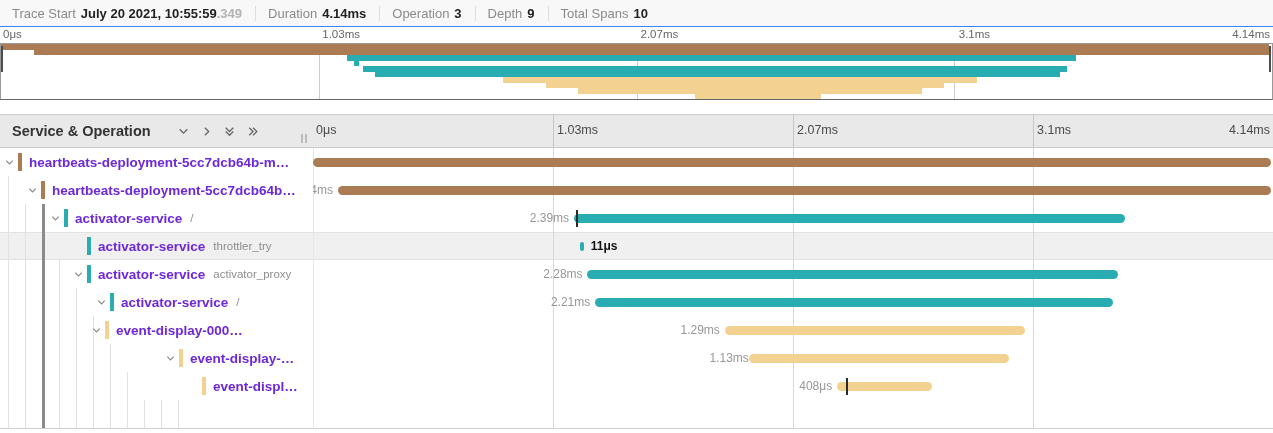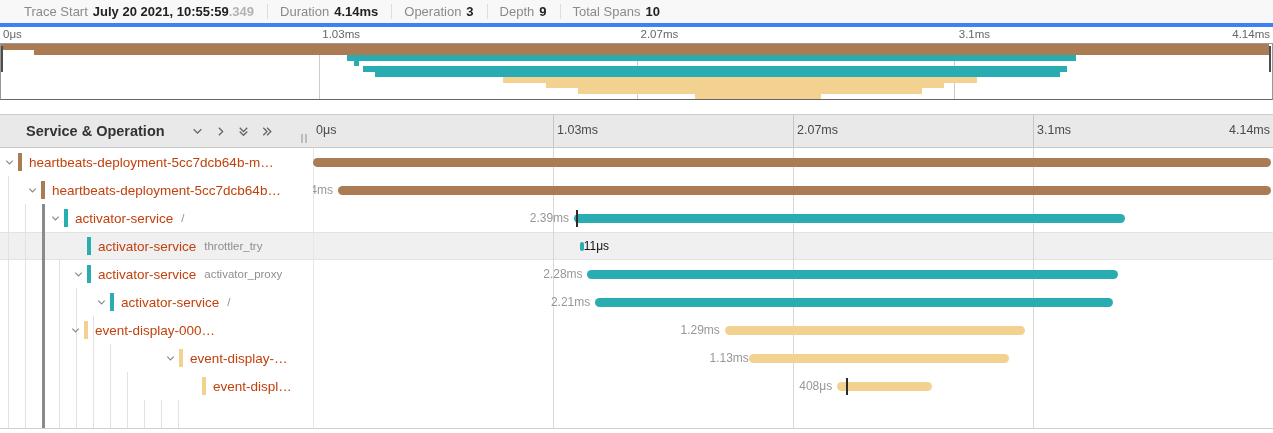--- a/index.html
+++ b/index.html
@@ -1,43 +1,43 @@
 <!DOCTYPE html>
 <html><head>
 <meta charset="utf-8">
 <style>
   * { margin:0; padding:0; box-sizing:border-box; }
   html,body { width:1273px; height:433px; background:#fff; overflow:hidden;
     font-family:"Liberation Sans","DejaVu Sans",sans-serif; }
   .app { width:1273px; height:433px; position:relative; background:#fff; }
 
   
-  .summary { height:27px; background:#f8f8f8; border-bottom:4px solid #3b82f6;
-    display:flex; align-items:center; padding-left:24px; font-size:13px; color:#8a8a8a; }
+  .summary { height:27px; background:#f8f8f8; border-bottom:1px solid #3b82f6;
+    display:flex; align-items:center; padding-left:12px; font-size:13px; color:#8a8a8a; }
   .s-item { display:flex; align-items:center; white-space:nowrap; padding:0 13px 0 12px; }
   .s-item:first-child { padding-left:0; }
   .s-item + .s-item { border-left:1px solid #ddd; }
   .s-item b { color:#222; font-weight:700; margin-left:5px; }
   .s-item b.ms { color:#b3b3b3; margin-left:0; }
 
   
   .mm-axis { position:relative; height:16px; font-size:11.5px; color:#666; }
   .mm-tick { position:absolute; top:1px; }
   .mm-canvas { position:relative; height:57px; border:1px solid #999; border-bottom:1px solid #666;
     background:#fff; overflow:hidden; }
   .mm-gline { position:absolute; top:0; bottom:0; width:1px; background:#ccc; }
   .mm-bar { position:absolute; height:10%; }
   .mm-scrub { position:absolute; top:2px; height:26px; width:2px; background:#4d4d4d; }
 
   .gap { height:14px; background:#fff; }
 
   
   .ghead { height:34px; background:#e9e9e9; border-top:1px solid #ccc; border-bottom:1px solid #c9c9c9;
     display:flex; }
-  .gh-left { width:313px; position:relative; display:flex; align-items:center; padding-left:26px; }
+  .gh-left { width:313px; position:relative; display:flex; align-items:center; padding-left:12px; }
   .gh-title { font-size:14.5px; font-weight:700; color:#333; }
   .gh-icons { display:flex; align-items:center; gap:10px; margin-left:26px; }
   .gh-icons svg { display:block; cursor:pointer; }
   .gh-grip { position:absolute; right:6px; bottom:4px; width:6px; height:9px;
     border-left:2px solid #bbb; border-right:2px solid #bbb; cursor:col-resize; }
   .gh-right { flex:1; position:relative; font-size:12.5px; color:#4a4a4a; overflow:hidden; }
   .gh-tick { position:absolute; top:8px; }
   .gh-gline { position:absolute; top:0; bottom:0; width:1px; background:#c6c6c6; }
 
   
@@ -46,21 +46,21 @@
   .vline { position:absolute; top:0; bottom:0; width:1px; background:#d8d8d8; }
   .vline.colsep { background:#e7e7e7; }
   .guide { position:absolute; width:1px; background:#e2e2e2; bottom:0; }
   .guide.dark { width:3px; background:#8a8a8a; }
   .row { display:flex; height:28px; position:relative; }
   .row.hl { background:#f0f0f0; box-shadow:inset 0 1px 0 #e2e2e2, inset 0 -1px 0 #e2e2e2; }
   .name-cell { width:313px; display:flex; align-items:center; overflow:hidden;
     position:relative; z-index:2; cursor:pointer; flex:none; }
   .chev { width:14px; flex:none; display:flex; align-items:center; }
   .blk { width:4px; height:18px; flex:none; margin-right:7px; }
-  .svc { font-size:13.5px; font-weight:400; color:#c2410c; white-space:nowrap; }
+  .svc { font-size:13.5px; font-weight:700; color:#6d28d9; white-space:nowrap; }
   .op { font-size:11.5px; color:#8e8e8e; margin-left:8px; white-space:nowrap; }
   .tl-cell { flex:1; position:relative; overflow:hidden; z-index:2; }
   .bar { position:absolute; top:9.5px; height:9px; border-radius:4.5px; min-width:3px; cursor:pointer; }
   .dur { position:absolute; top:0; line-height:28px; font-size:12px; color:#979797; white-space:nowrap; }
   .dur.dark { color:#111; }
   .logtick { position:absolute; top:5.5px; height:17px; width:2px; background:#2b2b2b; }
 </style>
 </head>
 <body>
 
@@ -216,21 +216,21 @@
       </div>
       <div class="row hl">
         <div class="name-cell" style="padding-left: 73px;">
           <div class="chev"></div>
           <div class="blk" style="background: rgb(41, 173, 178);"></div>
           <span class="svc">activator-service</span>
           <span class="op">throttler_try</span>
         </div>
         <div class="tl-cell">
           <div class="bar" style="left: 27.8%; width: 0.4%; background: rgb(41, 173, 178);"></div>
-          <span class="dur dark" style="left: 28.2%; ">11μs</span>
+          <span class="dur dark" style="left: 28.2%; margin-left: 7px; font-weight: bold;">11μs</span>
         </div>
       </div>
       <div class="row">
         <div class="name-cell" style="padding-left: 73px;">
           <div class="chev">
             <svg width="11" height="11" viewBox="0 0 12 12">
               <path d="M2.5 4l3.5 3.5L9.5 4" fill="none" stroke="#888" stroke-width="1.3"></path>
             </svg>
           </div>
           <div class="blk" style="background: rgb(41, 173, 178);"></div>
@@ -252,21 +252,21 @@
           <div class="blk" style="background: rgb(41, 173, 178);"></div>
           <span class="svc">activator-service</span>
           <span class="op">/</span>
         </div>
         <div class="tl-cell">
           <div class="bar" style="left: 29.4%; width: 53.9%; background: rgb(41, 173, 178);"></div>
           <span class="dur" style="right: 70.6%; margin-right: 5px;">2.21ms</span>
         </div>
       </div>
       <div class="row">
-        <div class="name-cell" style="padding-left: 70px; align-items: center;">
+        <div class="name-cell" style="padding-left: 91px; align-items: center;">
           <div class="chev">
             <svg width="11" height="11" viewBox="0 0 12 12">
               <path d="M2.5 4l3.5 3.5L9.5 4" fill="none" stroke="#888" stroke-width="1.3"></path>
             </svg>
           </div>
           <div class="blk" style="background: rgb(243, 210, 145);"></div>
           <span class="svc">event-display-000…</span>
         </div>
         <div class="tl-cell">
           <div class="bar" style="left: 42.9%; width: 31.3%; background: rgb(243, 210, 145);"></div>

